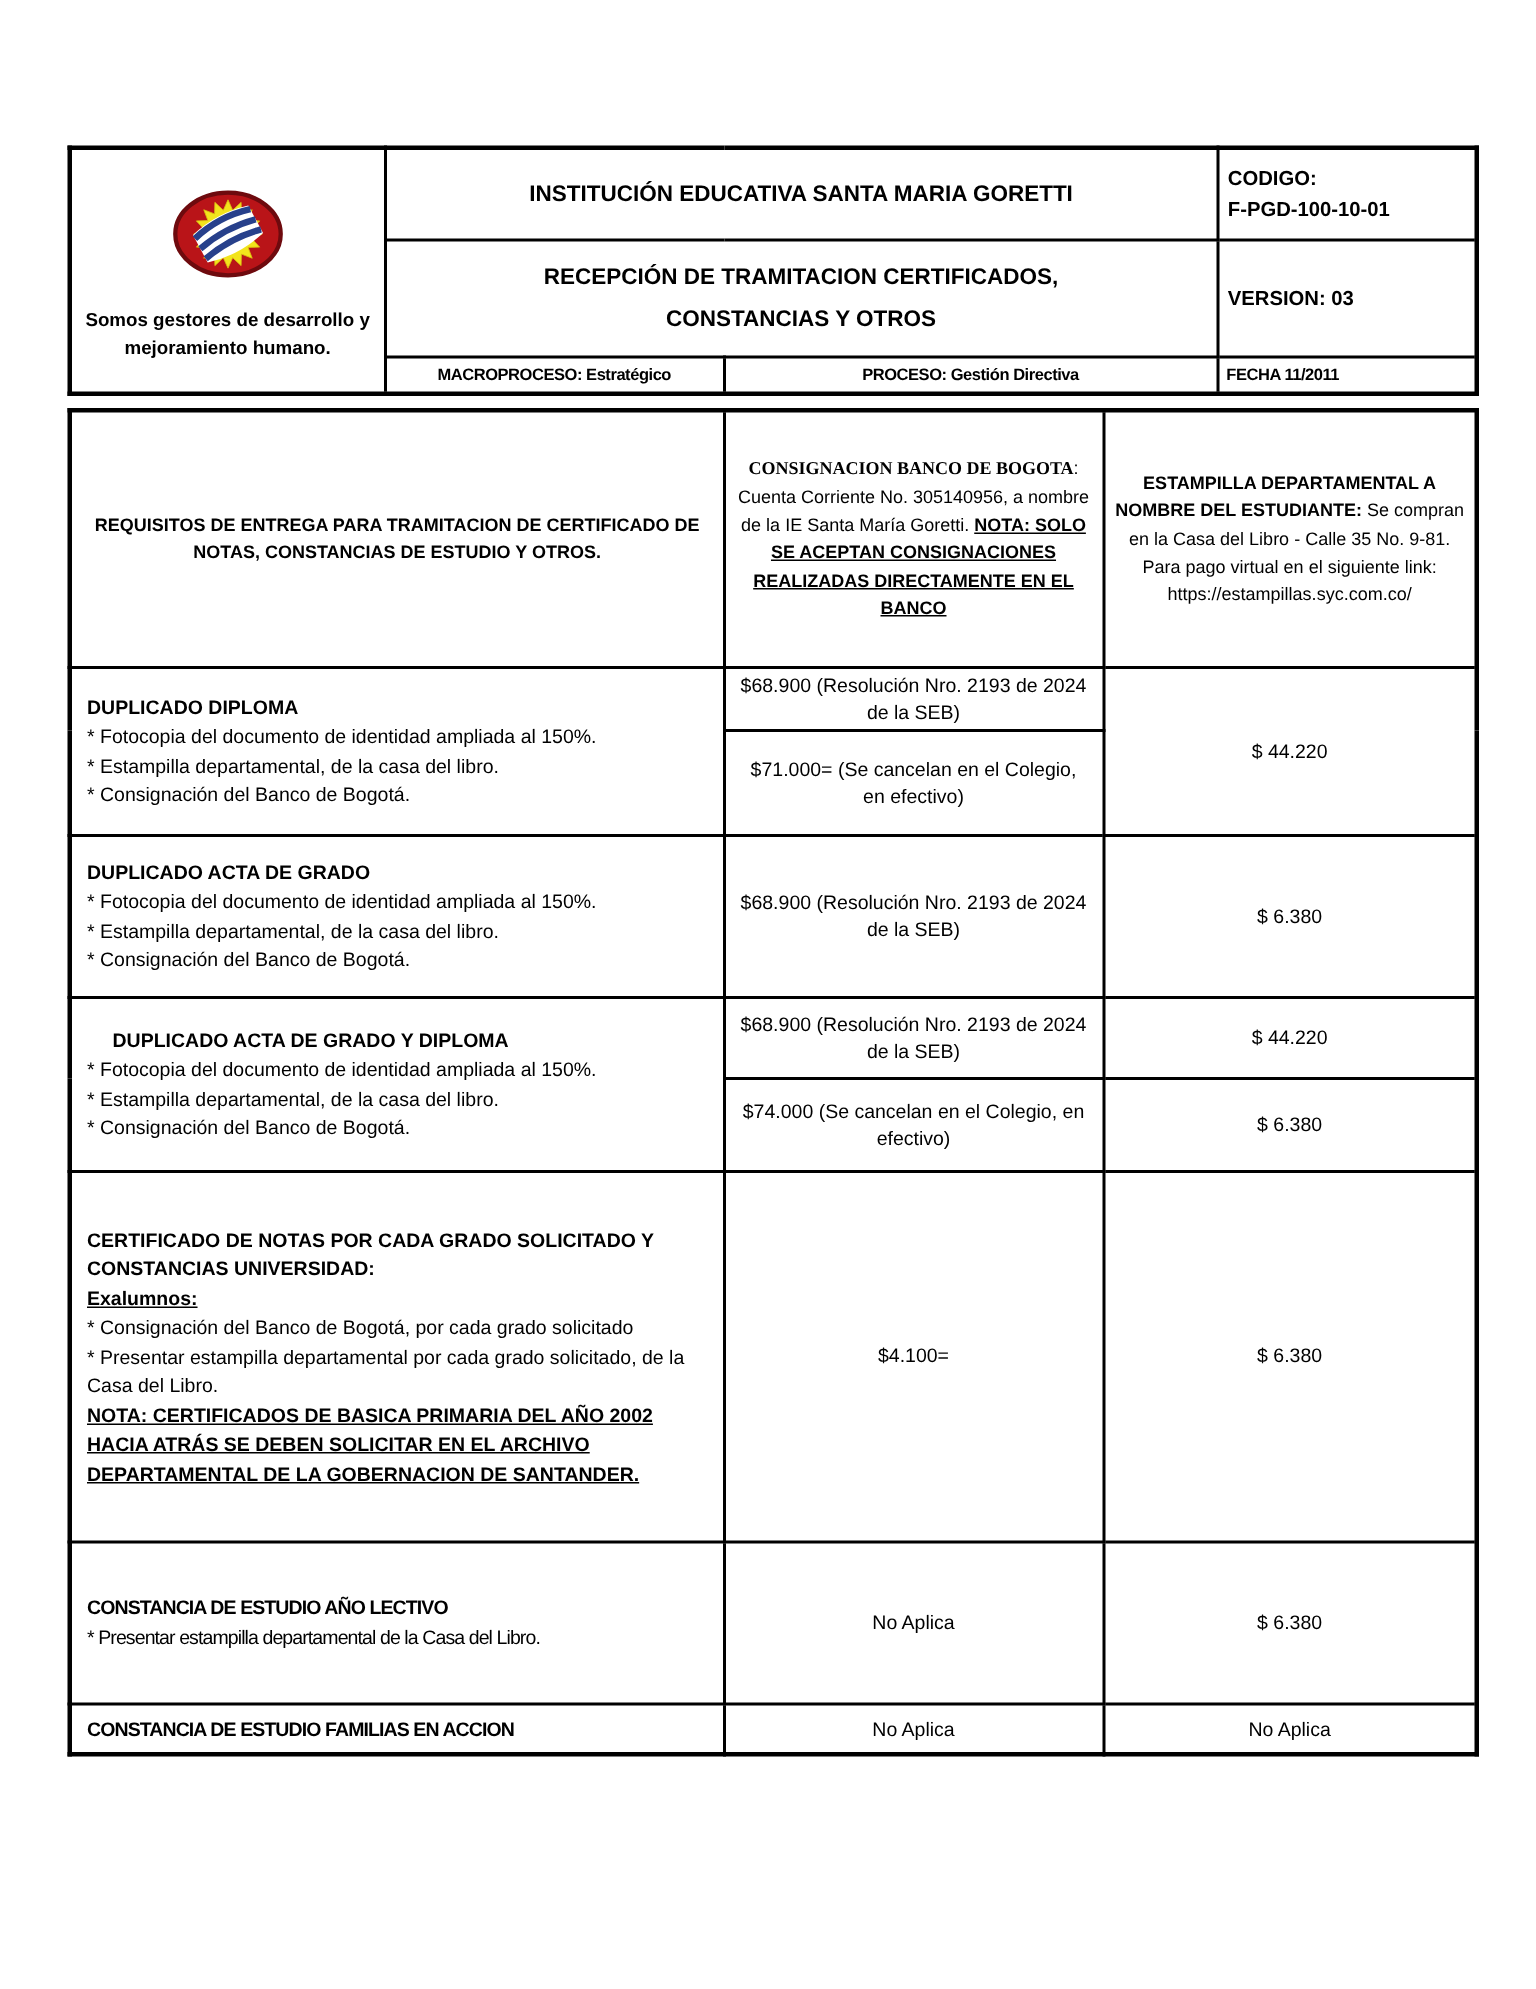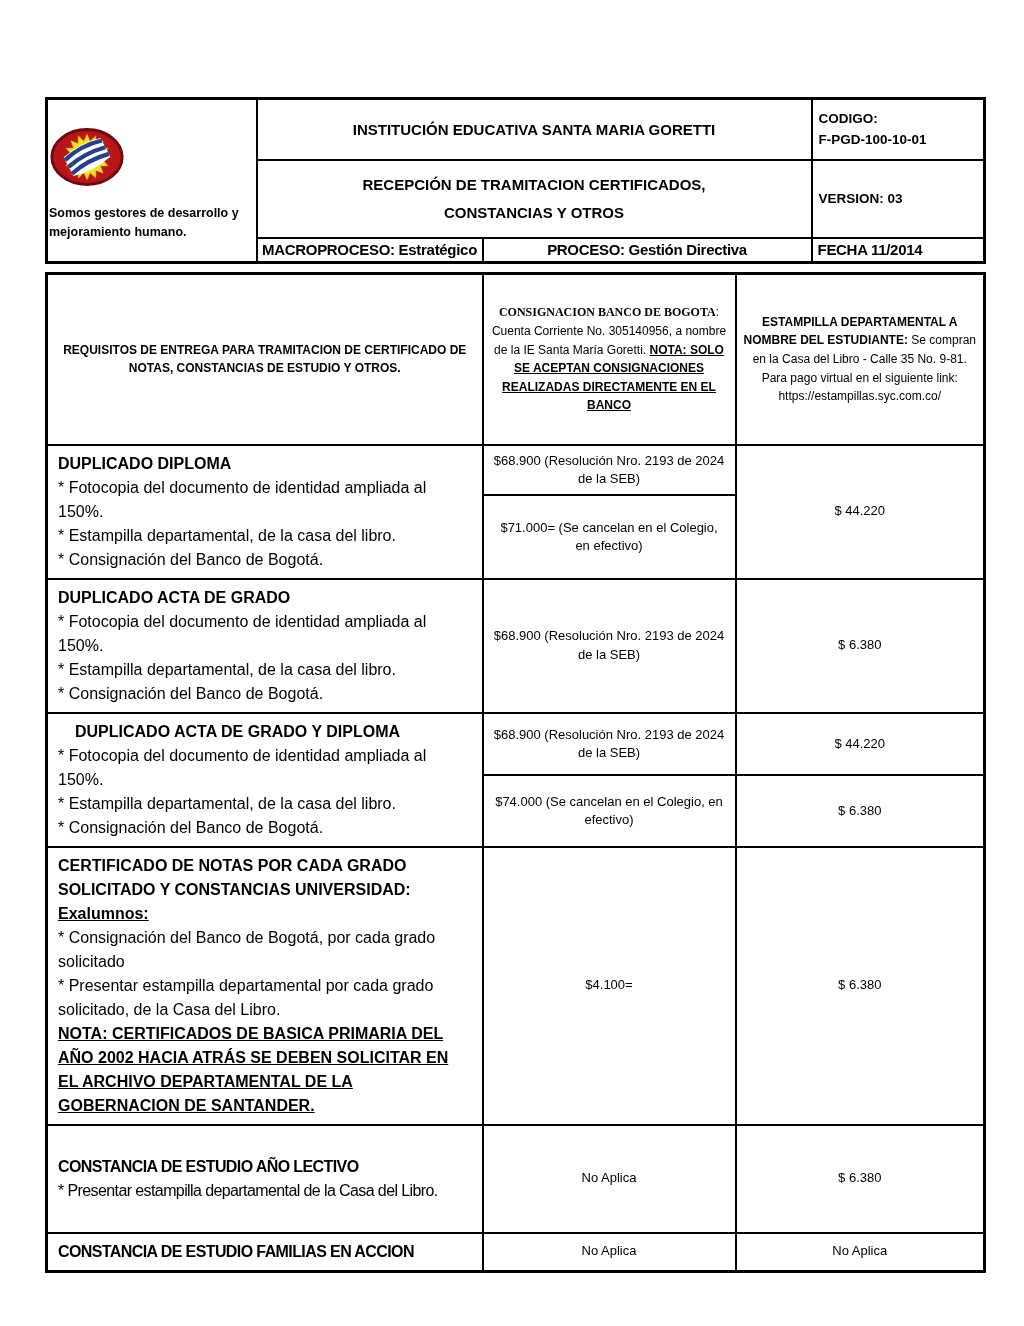--- a/index.html
+++ b/index.html
@@ -5,34 +5,34 @@
   html,body{margin:0;padding:0;background:#ffffff;}
   .page{position:relative;width:1024px;height:1326px;background:#fff;
         font-family:"Liberation Sans",sans-serif;color:#000;overflow:hidden;}
   table{border-collapse:collapse;table-layout:fixed;}
   .hdr,.main{position:absolute;left:45px;border:3px solid #000;}
   .hdr{top:97px;width:938px;}
   .main{top:272px;width:938px;}
   .hdr td,.main td{border:2px solid #000;overflow:hidden;vertical-align:middle;}
 
   
-  .logo-cell{text-align:left;vertical-align:top;padding-top:7px;}
+  .logo-cell{text-align:center;vertical-align:top;padding-top:7px;}
   .motto{font-weight:bold;font-size:12.5px;line-height:1.5;margin-top:12px;white-space:pre-line;}
   .inst-title{font-weight:bold;font-size:15px;text-align:center;}
   .code-cell{font-weight:bold;font-size:13.5px;vertical-align:top;padding:6px 6px;line-height:1.6;}
   .doc-title{font-weight:bold;font-size:15px;text-align:center;white-space:pre-line;line-height:1.85;}
   .version-cell{font-weight:bold;font-size:13.5px;vertical-align:bottom;padding:2px 6px 3px 6px;}
-  .hrow3 td{font-weight:bold;font-size:15px;letter-spacing:-0.3px;}
+  .hrow3 td{font-weight:bold;font-size:11px;letter-spacing:-0.3px;}
   .center{text-align:center;}
   .fecha{padding-left:5px;}
 
   
   .th1{font-weight:bold;font-size:12px;text-align:center;padding:4px 12px;line-height:1.55;}
   .thx{font-size:12px;text-align:center;padding:4px 6px;line-height:1.55;}
-  .req{font-size:16px;text-align:left;padding:6px 10px;line-height:1.5;border-radius:22px;}
+  .req{font-size:13px;text-align:left;padding:6px 10px;line-height:1.5;border-radius:22px;}
   .money{font-size:13px;text-align:center;padding:2px 8px;line-height:1.4;border-radius:12px;}
   .condensed{letter-spacing:-0.6px;}
 </style>
 </head>
 <body>
 
 <div class="page">
 
   <table class="hdr">
     <colgroup>
@@ -64,21 +64,21 @@
       </td>
     </tr>
     <tr style="height:78px">
       <td class="doc-title" colspan="2" style="white-space: pre-line;">RECEPCIÓN DE TRAMITACION CERTIFICADOS,
 CONSTANCIAS Y OTROS</td>
       <td class="version-cell">VERSION: 03</td>
     </tr>
     <tr class="hrow3" style="height:25px">
       <td class="center">MACROPROCESO: Estratégico</td>
       <td class="center">PROCESO: Gestión Directiva</td>
-      <td class="fecha">FECHA 11/2014</td>
+      <td class="fecha">FECHA 11/2011</td>
     </tr>
   </tbody>
     </table>
 
   <table class="main">
     <colgroup>
         <col style="width:436px">
         <col style="width:253px">
         <col style="width:249px">
       </colgroup>

